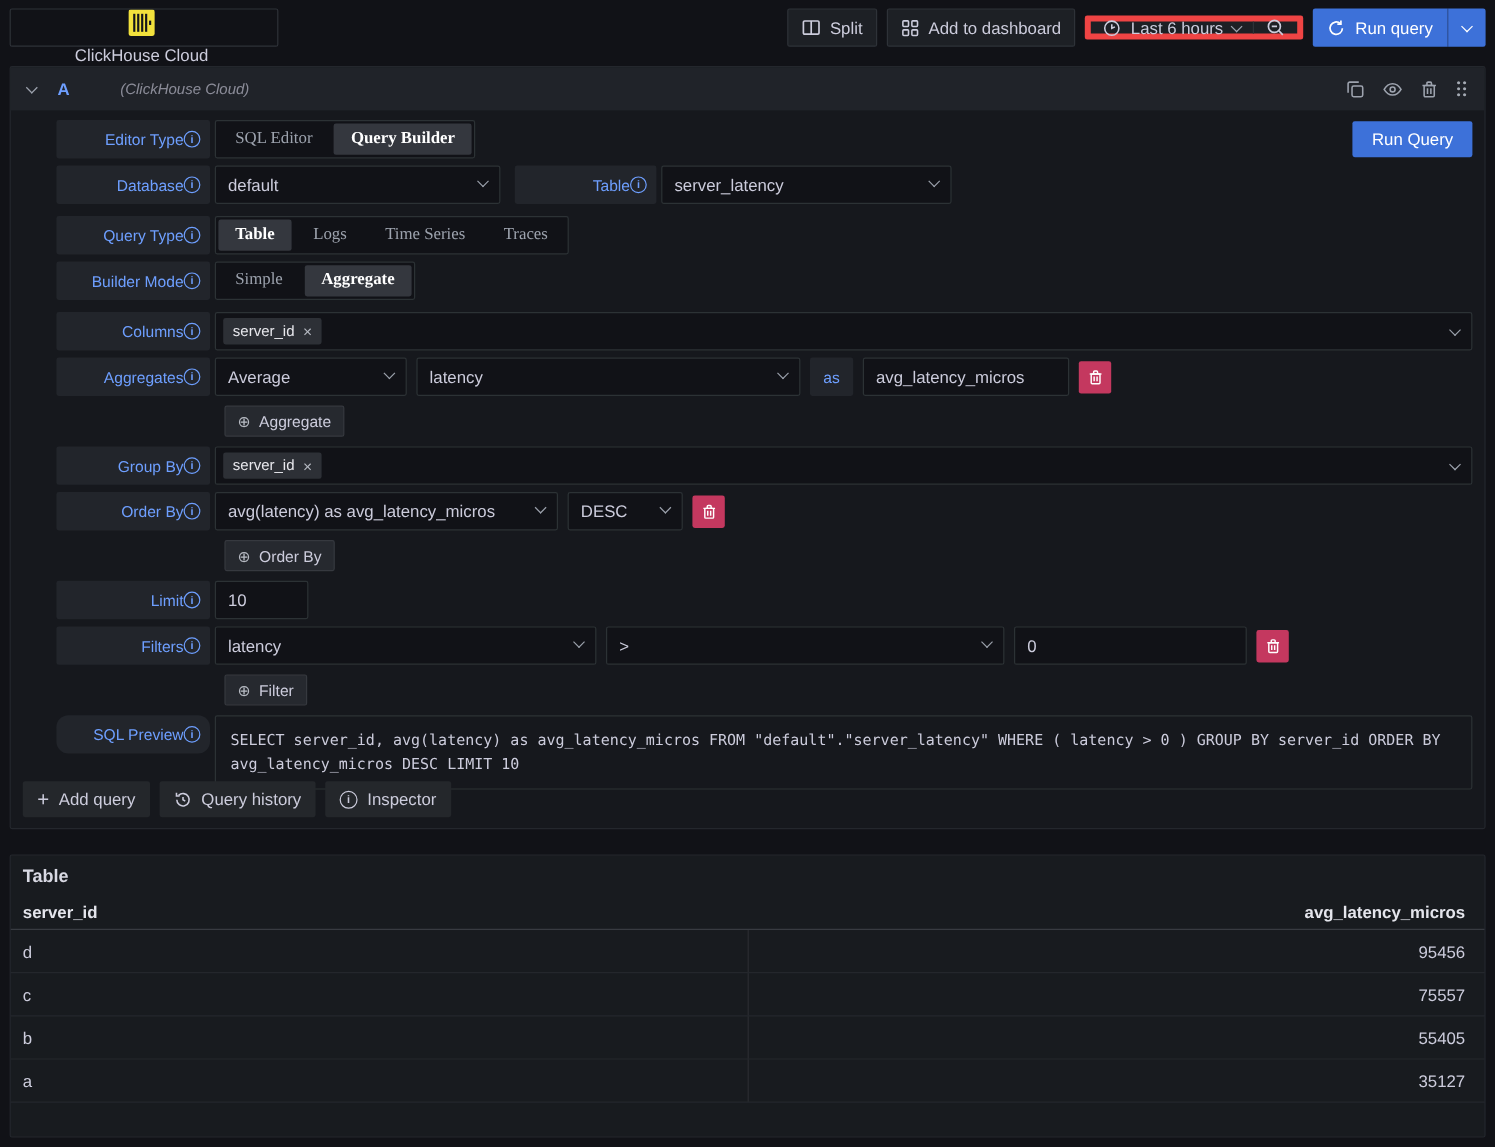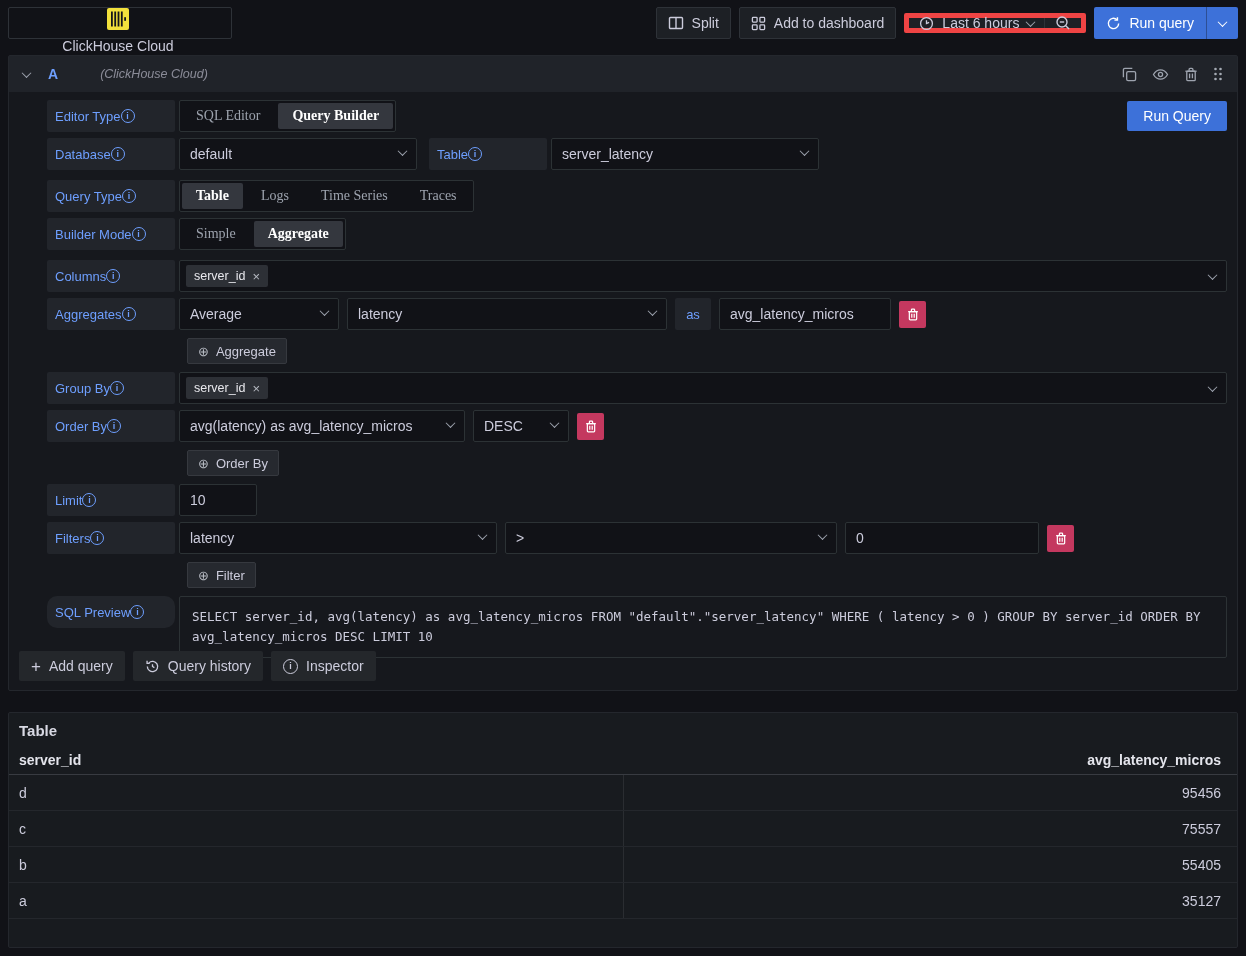--- a/index.html
+++ b/index.html
@@ -36,21 +36,21 @@
     border:1px solid #24272D; border-radius:2px; }
   .qc-header { height:36px; background:#202329; display:flex; align-items:center; padding:0 14px; }
   .qc-header .refid { color:var(--link-blue,#6E9FFF); font-weight:700; font-size:14px; margin-left:18px; }
   .qc-header .ds-hint { font-style:italic; font-size:12.5px; color:rgba(204,204,220,.62); margin-left:42px; }
   .qc-header .spacer { flex:1; }
   .qc-header .hicons { display:flex; align-items:center; gap:15px; color:#A5ABB4; }
 
   .qc-body { padding:8px 10px 0 38px; }
   .row { display:flex; align-items:center; margin-bottom:6px; }
   .label-block { width:128px; height:32px; background:var(--bg-elevated,#22252B); border-radius:2px; flex:none;
-    display:flex; align-items:center; justify-content:flex-start; padding:0 8px; color:var(--link-blue,#6E9FFF);
+    display:flex; align-items:center; justify-content:flex-end; padding:0 8px; color:var(--link-blue,#6E9FFF);
     font-size:13px; font-weight:500; margin-right:4px; }
   .label-block.w118 { width:118px; }
 
   .radio-group { display:flex; align-items:stretch; height:32px; border:1px solid var(--border,#2C3235);
     border-radius:2px; background:var(--bg-canvas,#111217); padding:0; }
   .radio-opt { display:flex; align-items:center; padding:0 14px; color:#9DA3AE; cursor:pointer; border-radius:2px; margin:2px;font-family:Liberation Serif, serif; }
   .radio-opt.selected { background:#34373E; color:#fff; font-weight:700; }
 
   .select { height:32px; background:var(--bg-canvas,#111217); border:1px solid var(--border,#2C3235); border-radius:2px;
     display:flex; align-items:center; justify-content:space-between; padding:0 10px; cursor:pointer; gap:8px; }
@@ -243,21 +243,21 @@
         <span class="info-icon">i</span>
       </div>
       <div class="select" style="width:238px">
         <span>default</span>
           <span class="chev"></span>
       </div>
       <div class="label-block w118" style="margin-left:12px">
         <span>Table</span>
         <span class="info-icon">i</span>
       </div>
-      <div class="select" style="width:268px">
+      <div class="select" style="width:242px">
         <span>server_latency</span>
           <span class="chev"></span>
       </div>
     </div>
 
     <div class="row" style="margin-top:10px">
       <div class="label-block">
         <span>Query Type</span>
         <span class="info-icon">i</span>
       </div>

